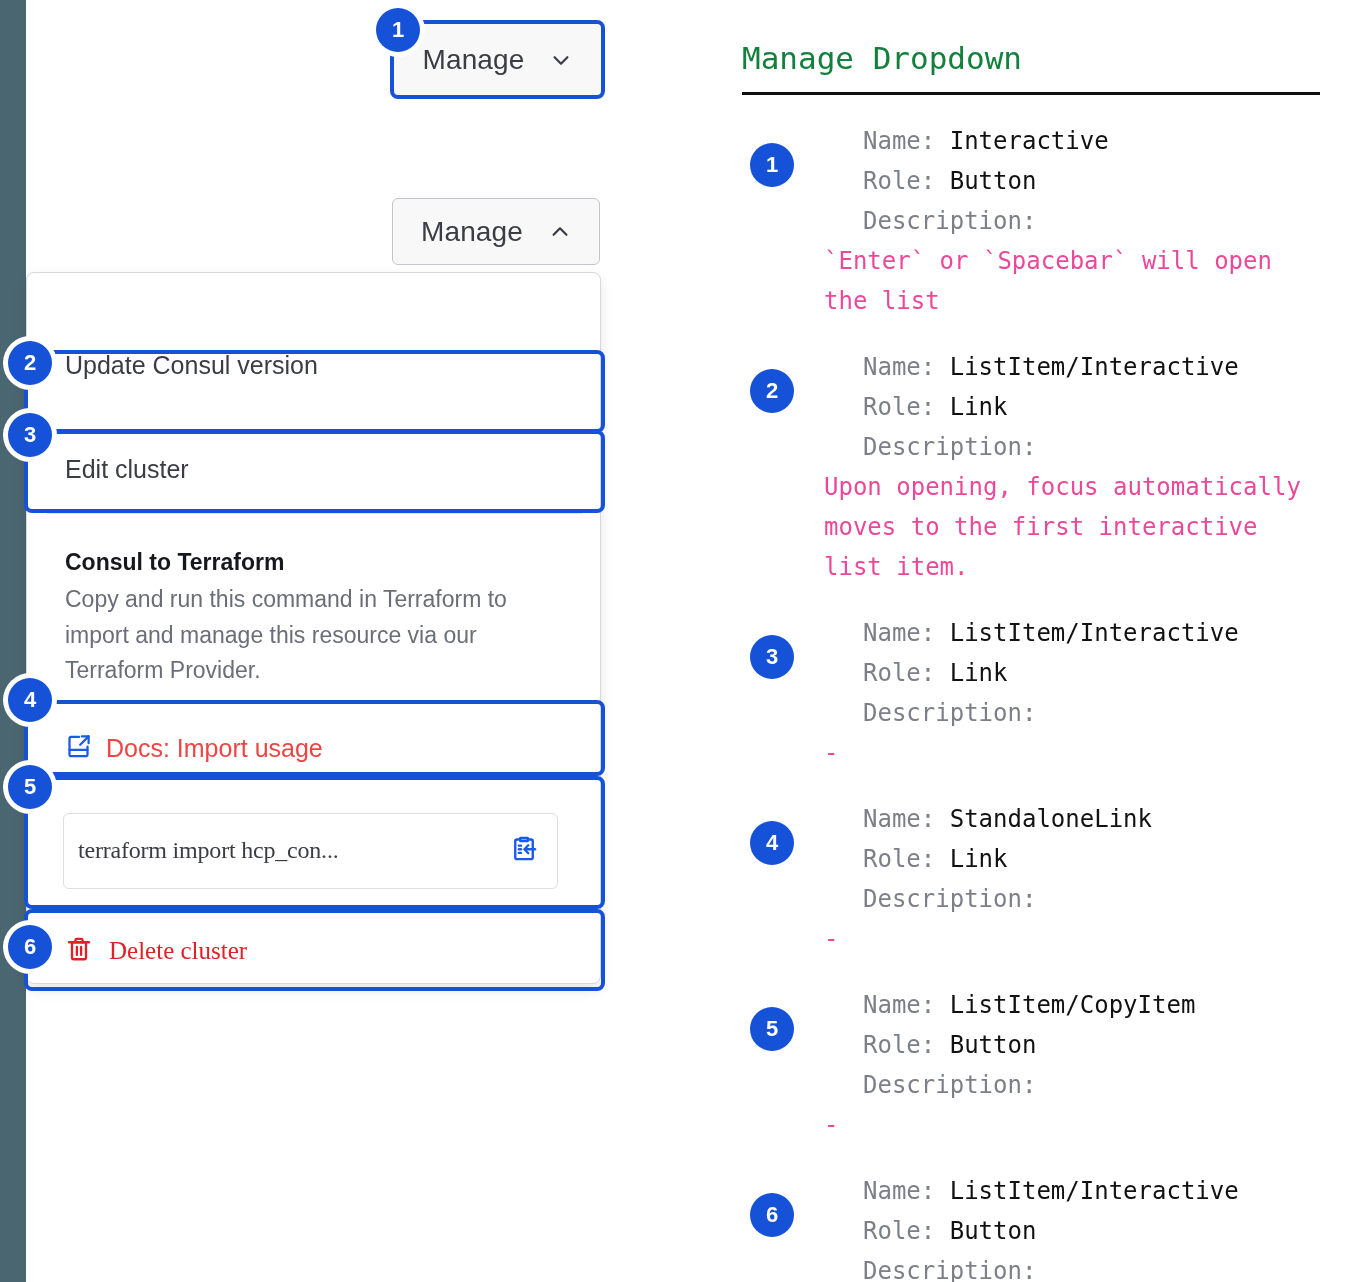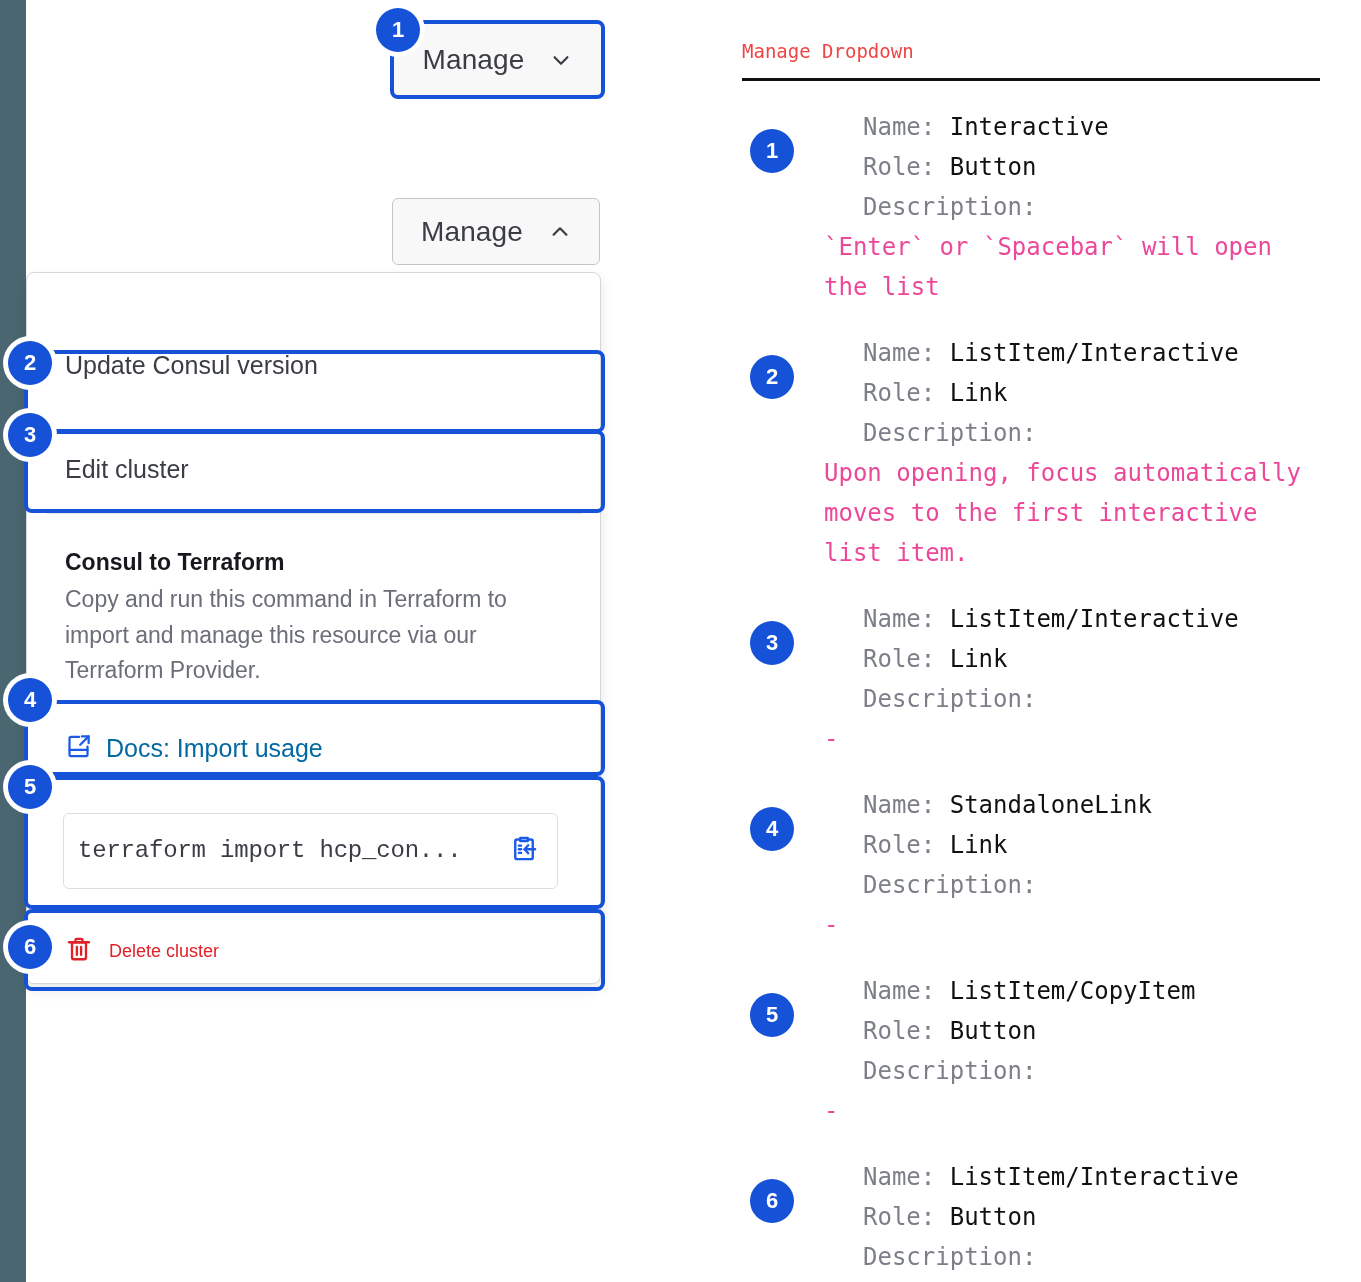--- a/index.html
+++ b/index.html
@@ -64,36 +64,36 @@
   #terraform-block { position:absolute; left:0; top:252px; width:100%; }
   #terraform-block .dd-section-title { padding-top:24px; }
   #tf-desc {
     font-size:23px; line-height:1.55; color:#6b6e78;
     padding:6px 40px 0 38px;
   }
   #row-docs {
     position:absolute; left:0; top:439px; width:100%; height:73px;
     display:flex; align-items:center; gap:14px; padding-left:38px;
   }
-  .docs-label { font-size:25px; color:#0369a1; font-weight:400; }
+  .docs-label { font-size:25px; color:#ef4444; font-weight:400; }
   #row-cmd { position:absolute; left:0; top:512px; width:100%; height:131px;
      display:flex; align-items:center; }
   #cmd-box {
     margin-left:36px; width:495px; height:76px;
     border:1px solid #dcdee2; border-radius:6px; background:#fff;
     display:flex; align-items:center; justify-content:space-between;
     padding:0 18px 0 14px;
   }
   #cmd-text {
-    font-family:Liberation Mono, monospace; font-size:24px; color:#3b3d45;
+    font-family:Liberation Serif, serif; font-size:24px; color:#3b3d45;
     letter-spacing:-0.2px; white-space:nowrap;
   }
   #row-delete { position:absolute; left:0; top:643px; width:100%; height:70px;
      display:flex; align-items:center; gap:16px; padding-left:38px; }
-  .delete-label { font-size:18px; color:#e02127; }
+  .delete-label { font-size:25px; color:#e02127;font-family:Liberation Serif, serif; }
 
   
   .hl {
     position:absolute; border:4px solid #1552d8; border-radius:8px;
     pointer-events:none; background:transparent;
   }
 
   
   .badge {
     position:absolute; width:44px; height:44px; border-radius:50%;
@@ -102,21 +102,21 @@
     display:flex; align-items:center; justify-content:center;
     box-shadow:0 0 0 5px #ffffff;
     font-family:"Liberation Sans", sans-serif;
   }
 
   
   #legend-pane {
     position:absolute; left:742px; top:40px; width:590px;
     font-family:"DejaVu Sans Mono", monospace;
   }
-  #legend-title { font-size:19px; color:#ef4444; letter-spacing:0px; }
+  #legend-title { font-size:31px; color:#15803d; letter-spacing:0px; }
   #legend-rule { margin-top:16px; height:3px; background:#0f0f0f; width:578px; }
   .legend-entry { position:relative; padding-left:82px; margin-top:26px; }
   .legend-badge {
     position:absolute; left:8px; width:44px; height:44px;
     background:#1552d8; color:#fff; font-size:22px; font-weight:700;
     display:flex; align-items:center; justify-content:center;
     border-radius:50% 50% 50% 50%;
     font-family:"Liberation Sans", sans-serif;
   }
   .legend-badge.b1 { top:22px; }

